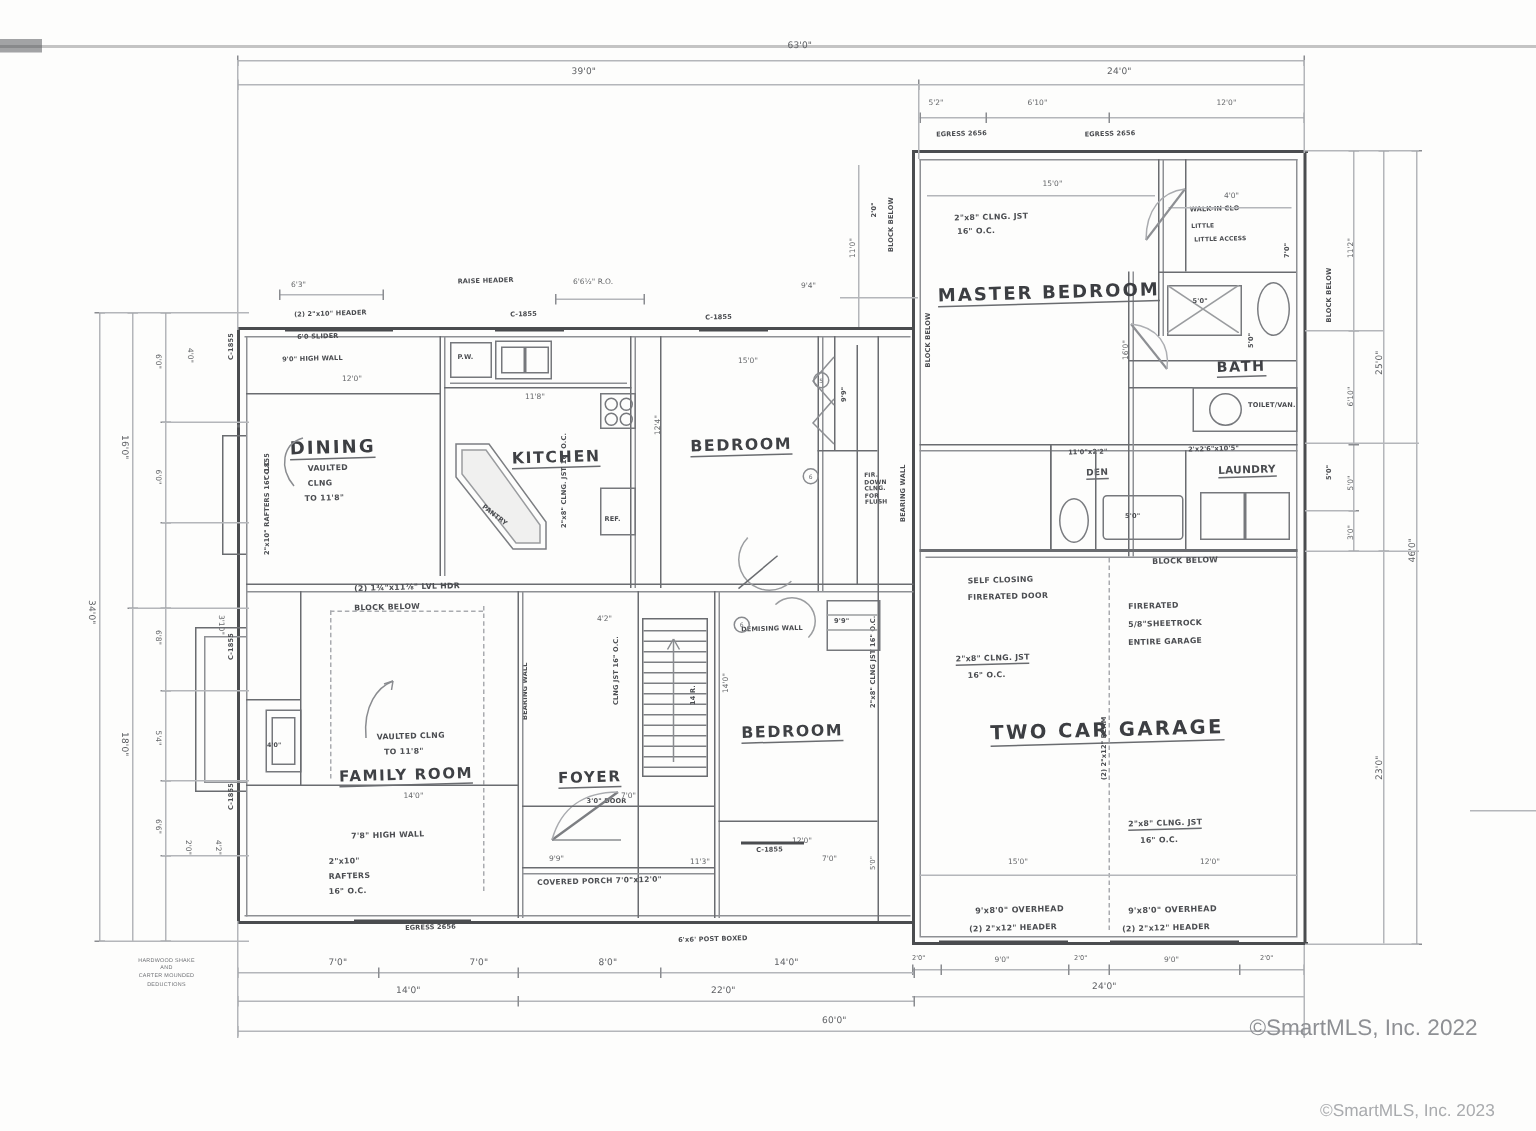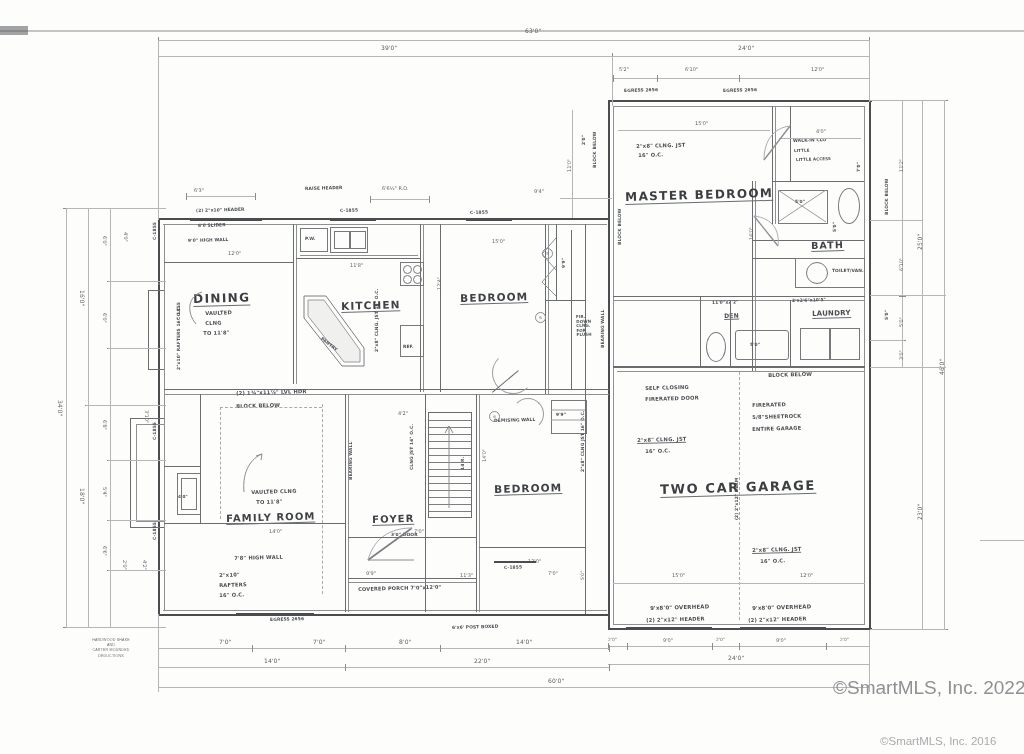--- a/index.html
+++ b/index.html
@@ -50,21 +50,21 @@
   .stair{position:absolute;border:1px solid #6a6c70;}
   .tread{position:absolute;height:1px;background:#7c7e82;left:0;right:0;}
 
   
   .arc{position:absolute;border:1px solid #9a9c9f;border-radius:50%;
        border-right-color:transparent;border-top-color:transparent;}
   .arc2{position:absolute;border:1px solid #9a9c9f;border-radius:50%;
        border-left-color:transparent;border-bottom-color:transparent;}
 
   
-  .wm{position:absolute;color:#8e9094;font-size:19px;
+  .wm{position:absolute;color:#8e9094;font-size:15px;
       font-family:"Liberation Sans",sans-serif;white-space:nowrap;}
   .wm-out{position:absolute;color:#a9abae;font-size:11.5px;
       font-family:"Liberation Sans",sans-serif;white-space:nowrap;}
 
   .smudge{position:absolute;background:#585a5d;opacity:.85;}
   .titleblock{position:absolute;text-align:center;color:#6e7074;
       font-size:3.6px;line-height:1.45;font-family:"Liberation Sans",sans-serif;
       letter-spacing:.2px;}
   .sq{position:absolute;border:1px solid #888a8e;border-radius:50%;
       font-size:4px;color:#6a6c70;text-align:center;}
@@ -537,15 +537,15 @@
   <div class="ln hl w-faint" style="left:980px;top:540px;width:44px;"></div>
 
   <div class="titleblock" style="left:46px;top:638px;width:130px;">
     <div>HARDWOOD SHAKE</div>
     <div>AND</div>
     <div>CARTER MOUNDED</div>
     <div>DEDUCTIONS</div>
   </div>
 
   <div class="wm" style="left:833px;top:677px;">©SmartMLS, Inc. 2022</div>
-  <div class="wm-out" style="left:880px;top:735px;">©SmartMLS, Inc. 2016</div>
+  <div class="wm-out" style="left:880px;top:735px;">©SmartMLS, Inc. 2023</div>
 
 </div>
 
 </body></html>

